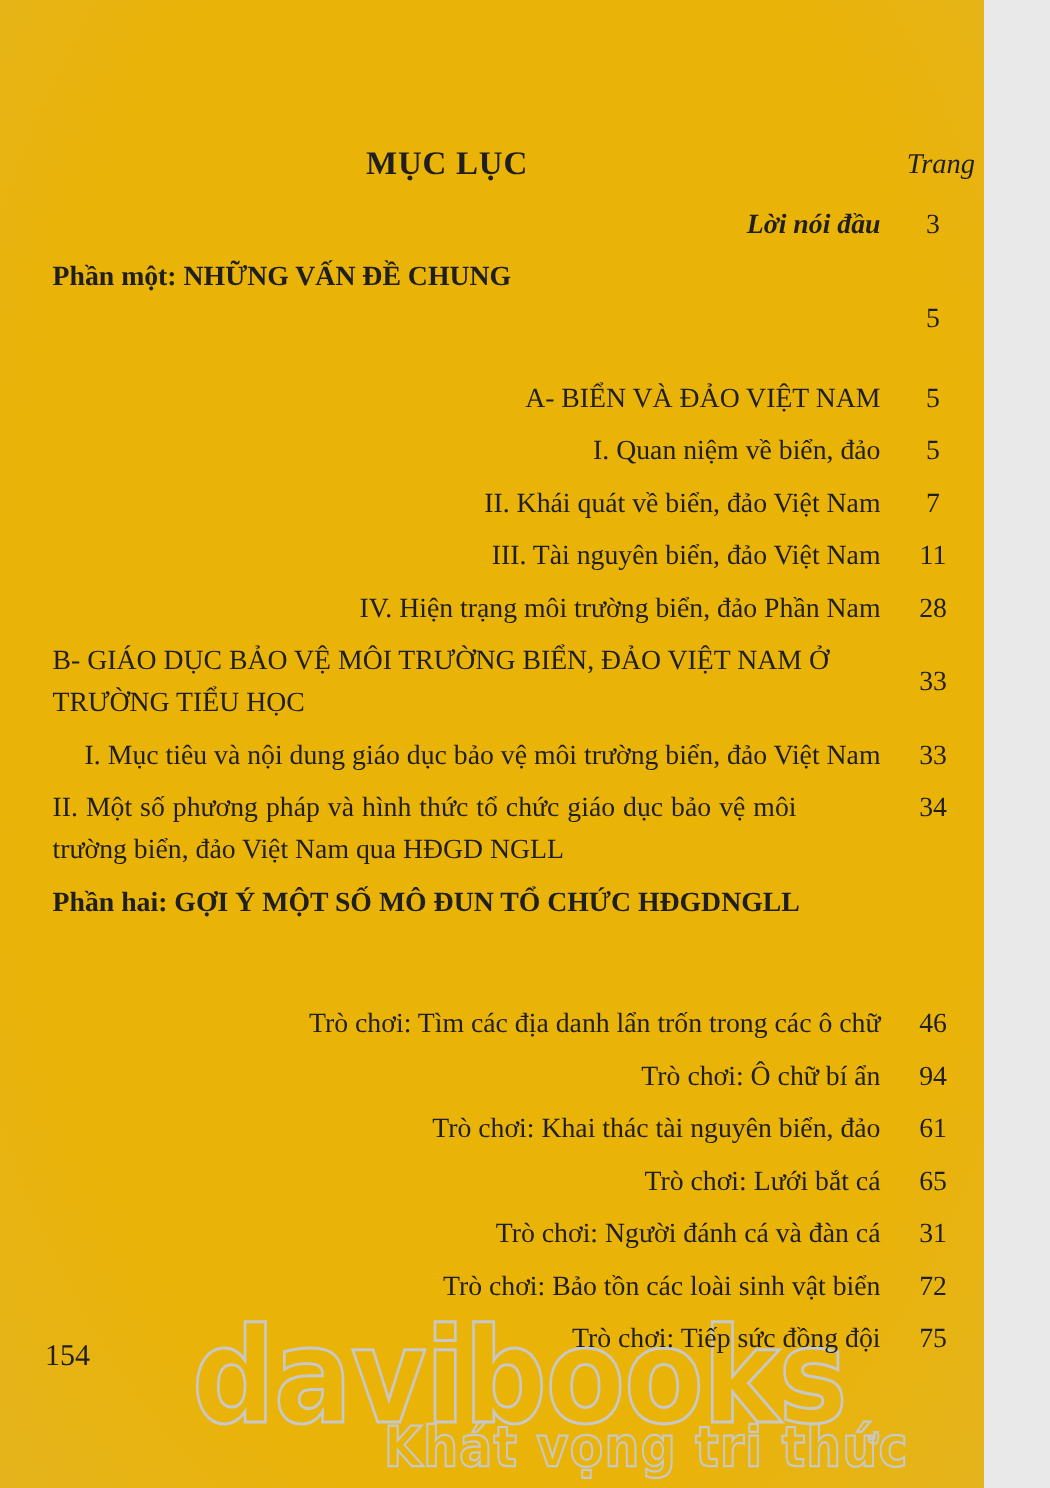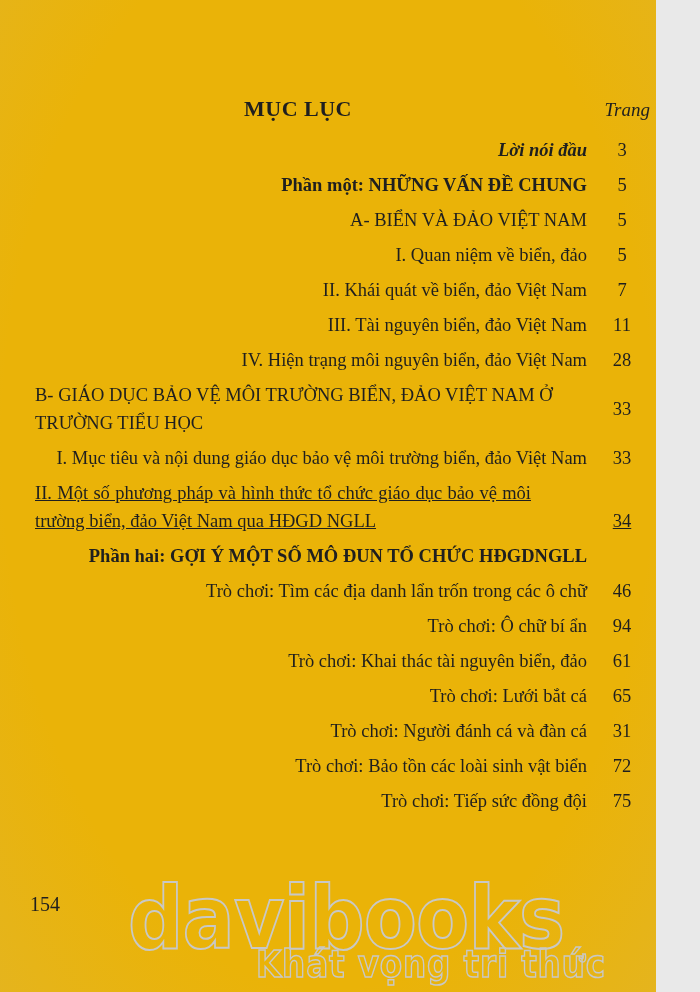--- a/index.html
+++ b/index.html
@@ -60,24 +60,24 @@
   .toc-title { flex: 1 1 auto; padding-right: 12px; }
   .toc-num {
     flex: 0 0 46px;
     width: 46px;
     margin-left: auto;
     text-align: center;
     font-weight: normal;
     font-style: normal;
   }
   .single .toc-title { white-space: nowrap; text-align: right; }
-  .bold { font-weight: bold; }
+  .bold { font-weight: bold; flex-direction: column; }
   .bold-italic { font-weight: bold; font-style: italic; }
   .num-center { align-items: center; }
-  .num-bottom { align-items: flex-end; text-decoration: underline; }
+  .num-bottom { align-items: flex-start; }
   .row-v  .toc-title { flex: none; width: 525px; text-align: justify; }
   .row-b  .toc-title { max-width: 550px; }
   .row-ii .toc-title { flex: none; width: 508px; text-align: justify; }
 
   
   .folio {
     position: absolute;
     left: 30px;
     top: 893px;
     font-size: 20px;
@@ -149,21 +149,21 @@
       <span class="toc-title">II. Khái quát về biển, đảo Việt Nam</span>
       <span class="toc-num">7</span>
     </div>
 
     <div class="toc-row single">
       <span class="toc-title">III. Tài nguyên biển, đảo Việt Nam</span>
       <span class="toc-num">11</span>
     </div>
 
     <div class="toc-row single">
-      <span class="toc-title">IV. Hiện trạng môi nguyên biển, đảo Việt Nam</span>
+      <span class="toc-title">IV. Hiện trạng môi trường biển, đảo Phần Nam</span>
       <span class="toc-num">28</span>
     </div>
 
 
     <div class="toc-row row-b num-center">
       <span class="toc-title">B- GIÁO DỤC BẢO VỆ MÔI TRƯỜNG BIỂN, ĐẢO VIỆT NAM Ở TRƯỜNG TIỂU HỌC</span>
       <span class="toc-num">33</span>
     </div>
 
     <div class="toc-row single">

